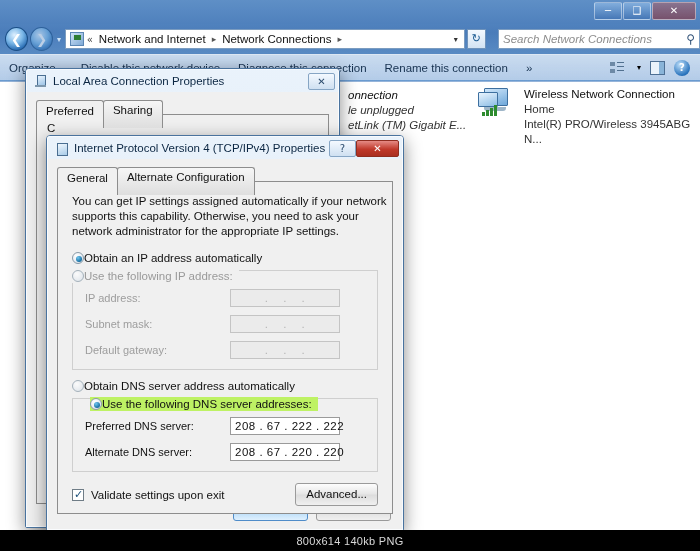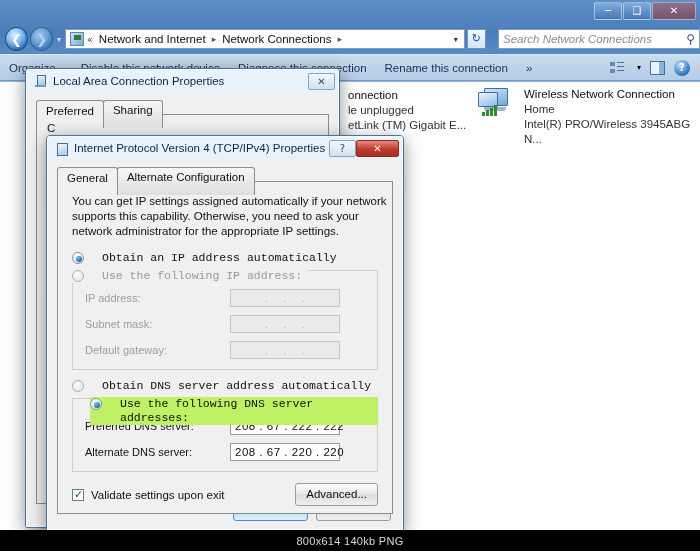--- a/index.html
+++ b/index.html
@@ -234,21 +234,21 @@
   }
   .tab-panel {
     margin: 0 9px 0 9px;
     border: 1px solid #8d8d8d;
     background: #f0f0f0;
     position: relative; top: -1px; z-index:1;
   }
 
   
   .desc { font-size: 11.5px; color:#111; line-height: 15px; }
-  .radio-row { display:flex; align-items:flex-start; gap:18px;font-family:Liberation Mono, monospace; }
+  .radio-row { display:flex; align-items:flex-start; gap:0; }
   .radio {
     width: 12px; height: 12px; border-radius:50%;
     border:1px solid #8a9ba8;
     background: radial-gradient(circle at 38% 32%, #ffffff, #e2e8ee 70%, #cdd6de);
     position: relative; flex: 0 0 12px; margin-top: 1px;
   }
   .radio.on::after{
     content:""; position:absolute; left:3px; top:3px; width:6px; height:6px;
     border-radius:50%;
     background: radial-gradient(circle at 35% 30%, #6fc6f0, #12699c 75%);
@@ -367,21 +367,21 @@
           </div>
         <span class="tb-arrow">▾</span>
         <div class="ico-pane"></div>
         <div class="ico-help">?</div>
       </div>
     </div>
 
     <div class="exp-body">
       <div class="conn-list">
 
-        <div class="conn-card" style="left:348px; top:6px; width:120px;">
+        <div class="conn-card" style="left:348px; top:6px; width:120px;font-style:italic;">
           <div style="display:flex;flex-direction:column;">
             <span class="label">onnection</span>
             <span class="sub">le unplugged</span>
             <span class="sub2">etLink (TM) Gigabit E...</span>
           </div>
         </div>
 
         <div class="conn-card" style="left:478px; top:5px;">
           <div class="nic-ico">
             <div class="nic-mon"></div>

